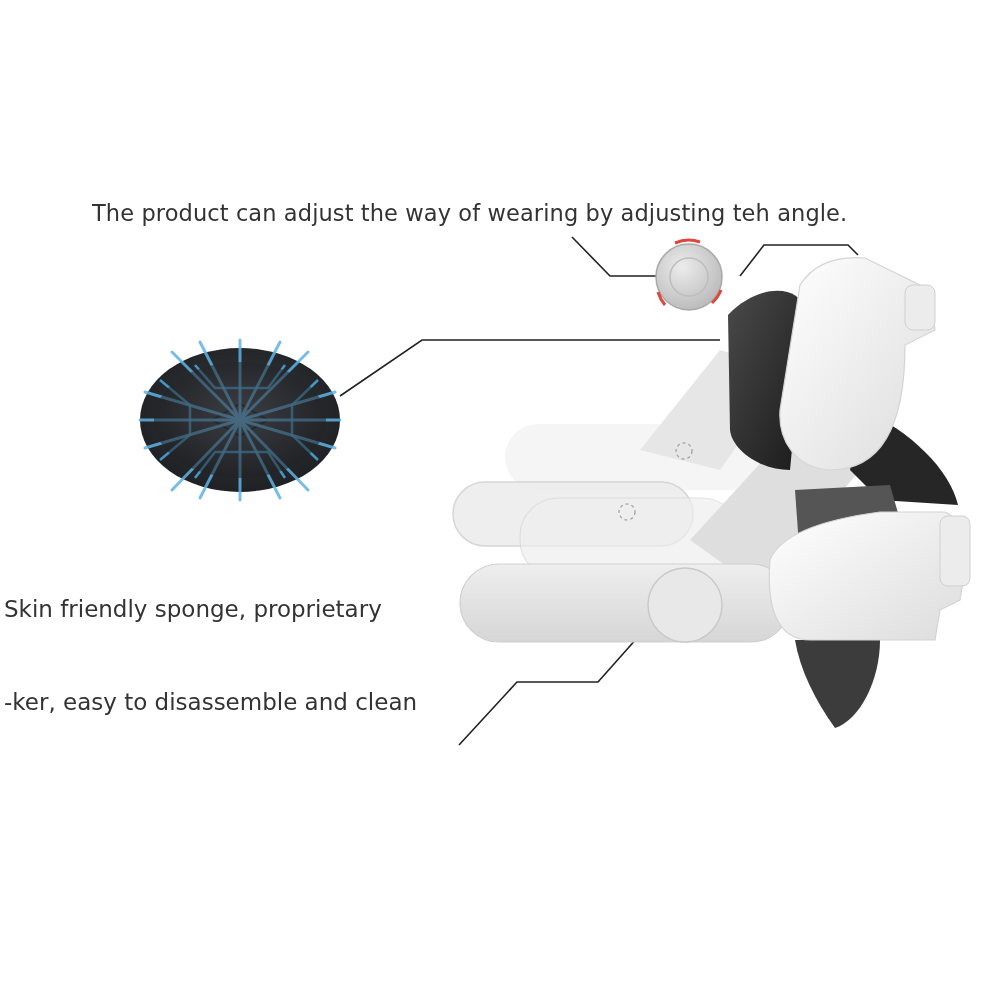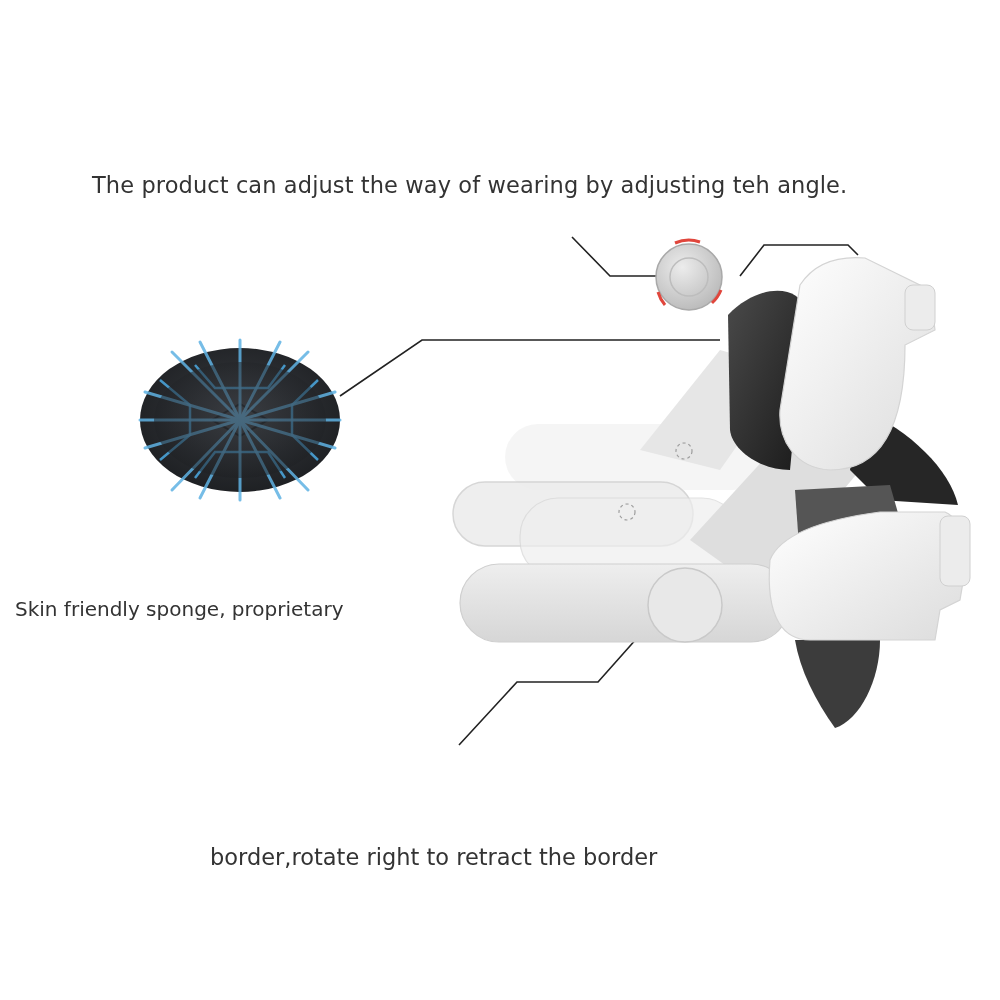--- a/index.html
+++ b/index.html
@@ -1,20 +1,20 @@
 <!DOCTYPE html>
 <html><head>
 <meta charset="utf-8">
 <style>
   html, body { margin:0; padding:0; background:#ffffff; }
   body { width:1000px; height:1000px; position:relative; overflow:hidden;
          font-family:"DejaVu Sans", "Liberation Sans", sans-serif; color:#333333; }
   .caption { position:absolute; margin:0; color:#333333; white-space:pre; }
-  #cap-top { left:92px; top:172px; font-size:22.5px; letter-spacing:0.1px; }
-  #cap-left { left:15px; top:532px; font-size:20px; line-height:31px; }
+  #cap-top { left:92px; top:200px; font-size:22.5px; letter-spacing:0.1px; }
+  #cap-left { left:4px; top:532px; font-size:23px; line-height:31px; }
   #cap-bottom { left:210px; top:762px; font-size:22.5px; line-height:38px; }
   svg.layer { position:absolute; left:0; top:0; }
 </style>
 </head>
 <body>
 
 <svg class="layer" width="1000" height="1000" viewBox="0 0 1000 1000">
   <defs>
     <radialGradient id="padGrad" cx="50%" cy="45%" r="60%">
       <stop offset="0%" stop-color="#3a3d42"></stop>
@@ -113,17 +113,17 @@
     <path d="M770,560 C780,535 820,520 880,512 L945,512 C965,520 968,560 960,600
              L940,610 L935,640 L810,640 C785,640 765,620 770,560 Z" fill="url(#shellGrad)" stroke="#d4d4d4" stroke-width="1.2"></path>
     <rect x="940" y="516" width="30" height="70" rx="8" fill="#ececec" stroke="#d0d0d0" stroke-width="1"></rect>
   </g>
 </svg>
 
 <p id="cap-top" class="caption">The product can adjust the way of wearing by adjusting teh angle.</p>
 
 <div id="cap-left" class="caption">
   <div>Skin friendly sponge, proprietary</div>
+  <div>-ker, easy to disassemble and clean</div>
 </div>
 
 <div id="cap-bottom" class="caption">
-  <div>border,rotate right to retract the border</div>
 </div>
 
 </body></html>

